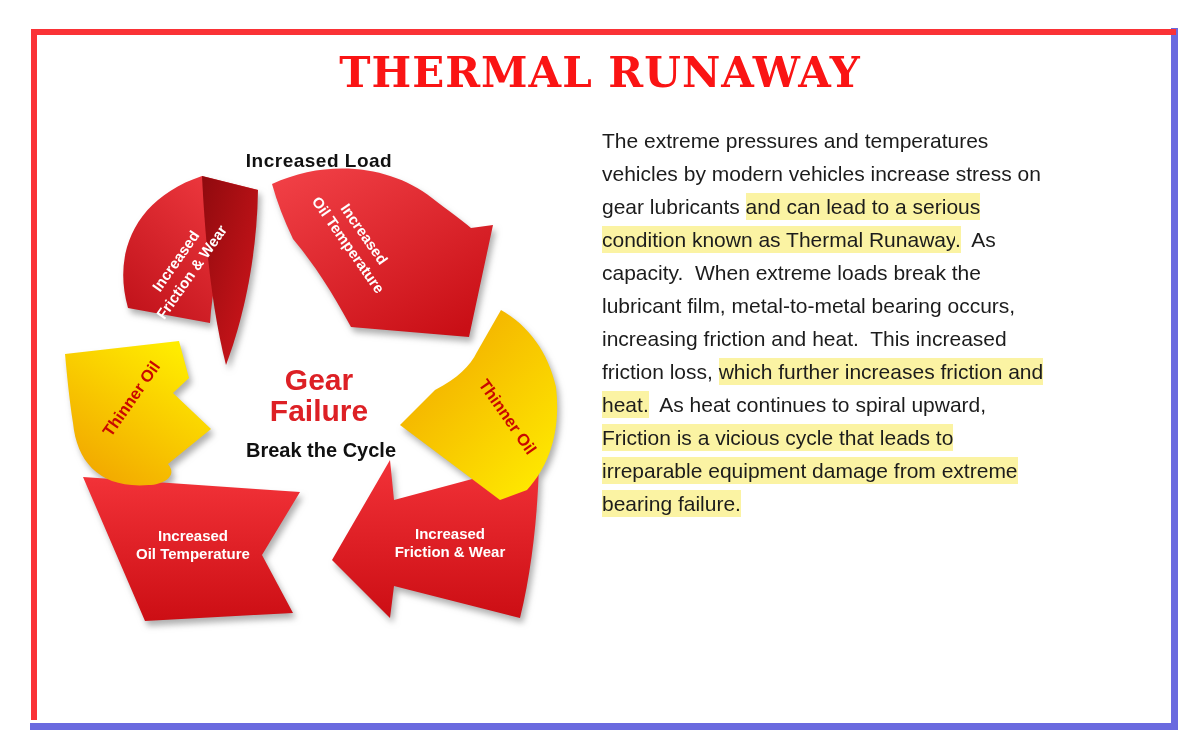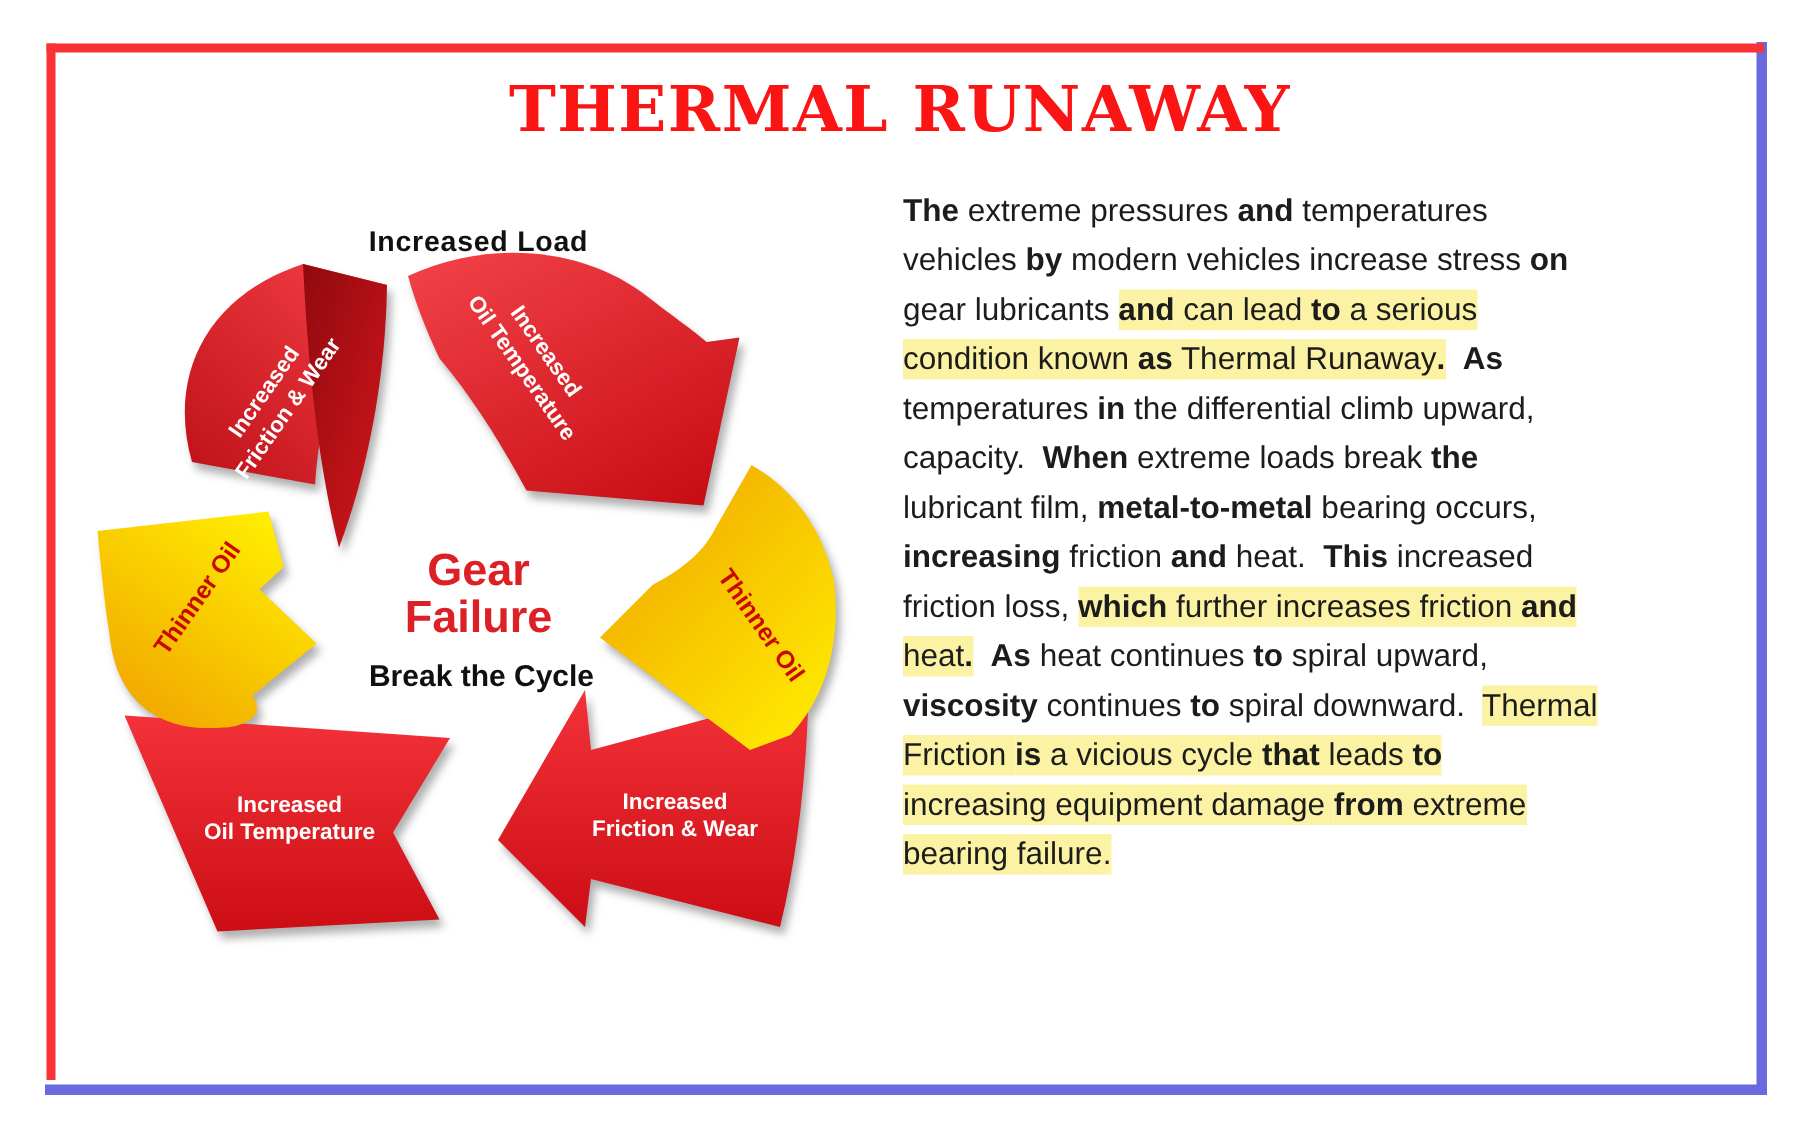--- a/index.html
+++ b/index.html
@@ -16,21 +16,21 @@
 
   .title{position:absolute;left:36px;top:48px;width:1128px;text-align:center;
          font-family:"DejaVu Serif",serif;font-weight:bold;font-size:42px;
          letter-spacing:1px;color:var(--title-red,#fa1414);}
 
   .diagram{position:absolute;left:30px;top:140px;width:570px;height:560px;}
 
   .bodytext{position:absolute;left:602px;top:124px;width:560px;
             font-size:21px;line-height:33px;color:var(--text-col,#1c1c1c);}
   .pline{white-space:pre;height:33px;}
-  .pline .b{font-weight:bold;margin-top:40px;}
+  .pline .b{font-weight:normal;margin-top:40px;}
   .pline .h{background:var(--hl,#fbf3a3);padding:2px 0;}
 
   svg text{font-family:"Liberation Sans",sans-serif;}
   .shape-shadow{filter:drop-shadow(3px 5px 3px rgba(110,110,110,0.55));}
 </style>
 </head>
 <body>
 
 <div id="stage">
 
@@ -106,25 +106,23 @@
       <text x="289" y="281" text-anchor="middle" font-size="30" font-weight="bold" fill="#dd2025">Failure</text>
       <text x="291" y="317" text-anchor="middle" font-size="20" font-weight="bold" fill="#101010">Break the Cycle</text>
     </svg>
   </div>
 
   <div class="bodytext">
       <div class="pline"><span class="b">The</span><span> extreme pressures </span><span class="b">and</span><span> temperatures</span></div>
       <div class="pline"><span>vehicles </span><span class="b">by</span><span> modern vehicles increase stress </span><span class="b">on</span></div>
       <div class="pline"><span>gear lubricants </span><span class="b h">and</span><span class="h"> can lead </span><span class="b h">to</span><span class="h"> a serious</span></div>
       <div class="pline"><span class="h">condition known </span><span class="b h">as</span><span class="h"> Thermal Runaway</span><span class="b h">.</span><span>  </span><span class="b">As</span></div>
-      <div class="pline"><span>temperatures </span><span class="b">in</span><span> the differential climb upward,</span></div>
       <div class="pline"><span>capacity.  </span><span class="b">When</span><span> extreme loads break </span><span class="b">the</span></div>
       <div class="pline"><span>lubricant film, </span><span class="b">metal-to-metal</span><span> bearing occurs,</span></div>
       <div class="pline"><span class="b">increasing</span><span> friction </span><span class="b">and</span><span> heat.  </span><span class="b">This</span><span> increased</span></div>
       <div class="pline"><span>friction loss, </span><span class="b h">which</span><span class="h"> further increases friction </span><span class="b h">and</span></div>
       <div class="pline"><span class="h">heat</span><span class="b h">.</span><span>  </span><span class="b">As</span><span> heat continues </span><span class="b">to</span><span> spiral upward,</span></div>
-      <div class="pline"><span class="b">viscosity</span><span> continues </span><span class="b">to</span><span> spiral downward.  </span><span class="h">Thermal</span></div>
       <div class="pline"><span class="h">Friction </span><span class="b h">is</span><span class="h"> a vicious cycle </span><span class="b h">that</span><span class="h"> leads </span><span class="b h">to</span></div>
-      <div class="pline"><span class="h">increasing equipment damage </span><span class="b h">from</span><span class="h"> extreme</span></div>
+      <div class="pline"><span class="h">irreparable equipment damage </span><span class="b h">from</span><span class="h"> extreme</span></div>
       <div class="pline"><span class="h">bearing failure.</span></div>
     </div>
 
 </div>
 
 </body></html>

